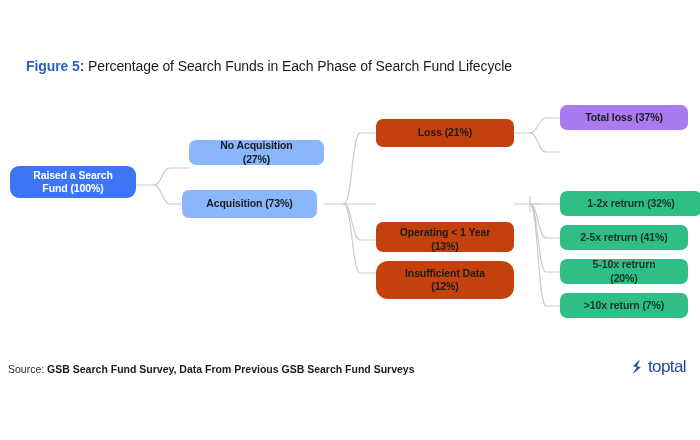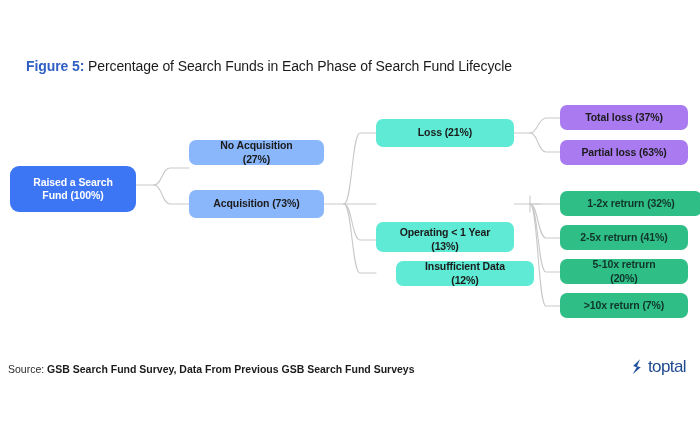--- a/index.html
+++ b/index.html
@@ -70,21 +70,21 @@
   .node.root {
     background: #3d76f5;
     color: #ffffff;
     border-radius: 9px;
   }
   .node.level2 {
     background: #8ab6fb;
     color: #1b1b1b;
   }
   .node.level3 {
-    background: #5eead4;
+    background: #c2410c;
     color: #1b1b1b;
   }
   .node.purple {
     background: #a97af0;
     color: #1b1b1b;
   }
   .node.green {
     background: #2fbf86;
     color: #10342a;
   }
@@ -157,49 +157,46 @@
       <path d="M514,204 L530,204"></path>
       <path d="M530,204 C538,204 538,204 546,204 L560,204"></path>
       <path d="M530,204 C540,204 540,204 540,204"></path>
       <path d="M530,204 C538,204 538,238 546,238 L560,238"></path>
       <path d="M530,204 C538,204 538,272 546,272 L560,272"></path>
       <path d="M530,204 C538,204 538,306 546,306 L560,306"></path>
       <path d="M530,196 L530,212"></path>
     </g>
   </svg>
 
-  <div class="node root" style="left:10px; top:166px; width:126px; height:46px;">
+  <div class="node root" style="left:10px; top:166px; width:126px; height:32px;">
     <span>Raised a Search Fund (100%)</span>
   </div>
 
   <div class="node level2" style="left:189px; top:140px; width:135px; height:25px;">
     <span>No Acquisition (27%)</span>
   </div>
-  <div class="node level2" style="left:189px; top:190px; width:135px; height:28px;text-align:right;">
+  <div class="node level2" style="left:182px; top:190px; width:135px; height:28px;text-align:right;">
     <span>Acquisition (73%)</span>
   </div>
 
   <div class="node level3" style="left:376px; top:119px; width:138px; height:28px;">
     <span>Loss (21%)</span>
   </div>
   <div class="node level3" style="left:376px; top:190px; width:138px; height:28px;margin-top:32px;">
     <span>Gain (54%)</span>
   </div>
   <div class="node level3" style="left:376px; top:227px; width:138px; height:25px;">
     <span>Operating &lt; 1 Year (13%)</span>
   </div>
-  <div class="node level3" style="left:396px; top:261px; width:138px; height:25px;">
+  <div class="node level3" style="left:376px; top:261px; width:138px; height:38px;border-radius:12px;">
     <span>Insufficient Data (12%)</span>
   </div>
 
   <div class="node purple" style="left:560px; top:105px; width:128px; height:25px;">
     <span>Total loss (37%)</span>
-  </div>
-  <div class="node purple" style="left:560px; top:140px; width:128px; height:25px;">
-    <span>Partial loss (63%)</span>
   </div>
 
   <div class="node green" style="left:560px; top:191px; width:142px; height:25px;">
     <span>1-2x retrurn (32%)</span>
   </div>
   <div class="node green" style="left:560px; top:225px; width:128px; height:25px;">
     <span>2-5x retrurn (41%)</span>
   </div>
   <div class="node green" style="left:560px; top:259px; width:128px; height:25px;">
     <span>5-10x retrurn (20%)</span>

